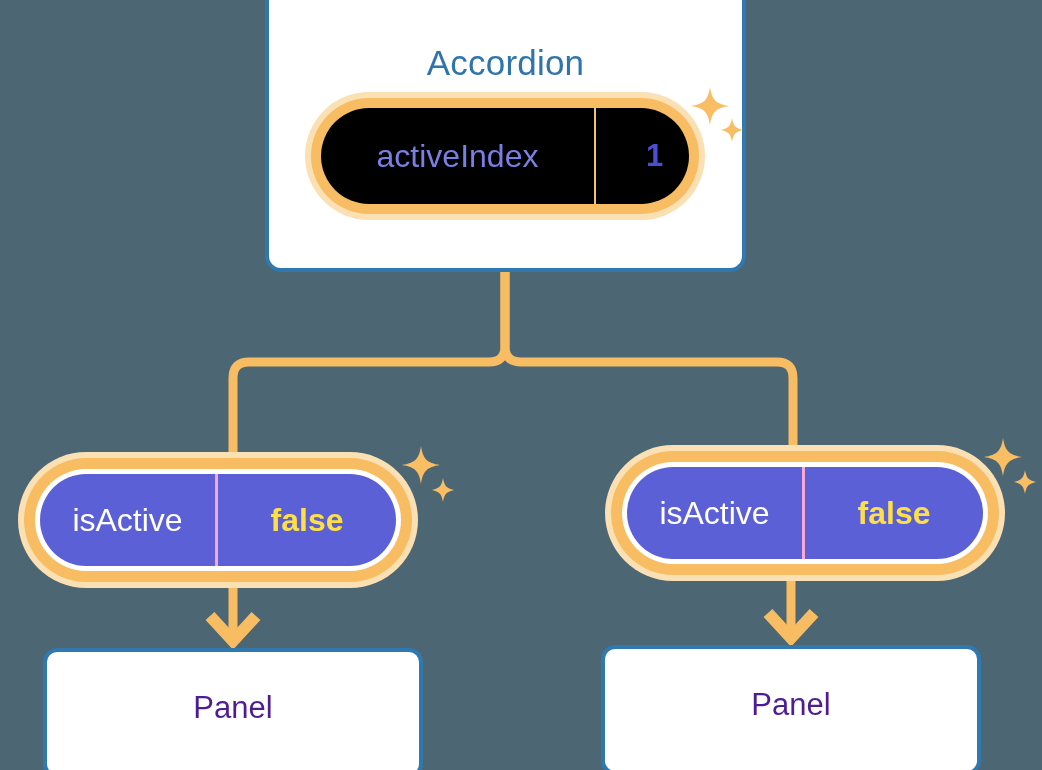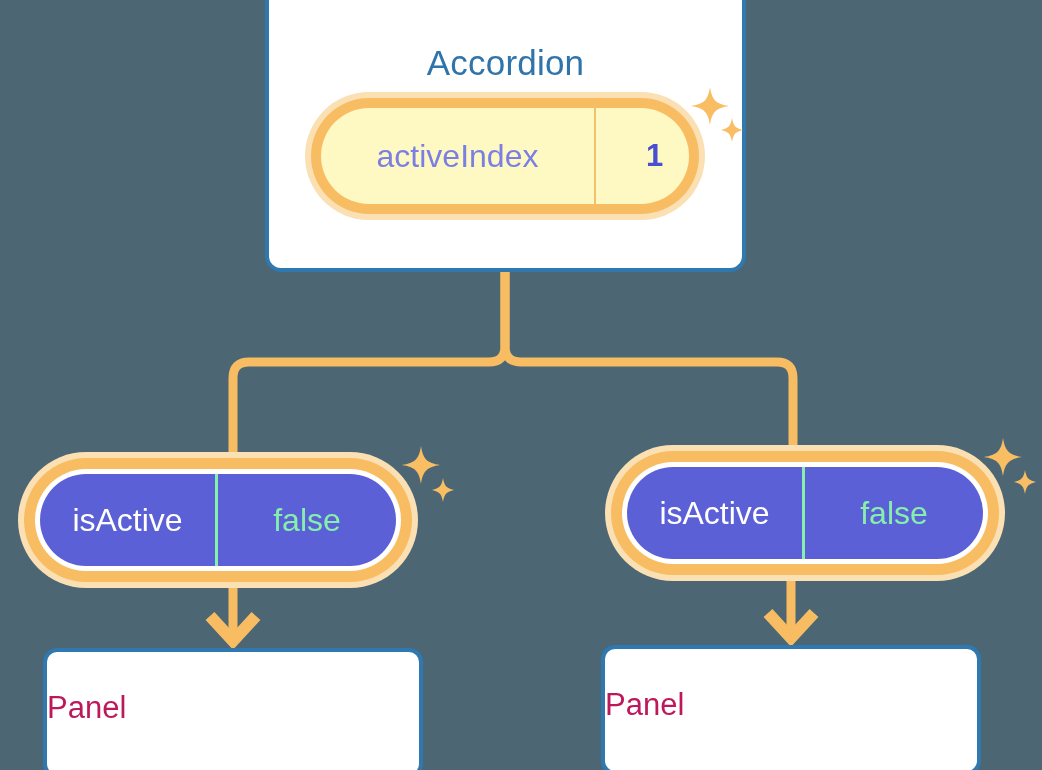--- a/index.html
+++ b/index.html
@@ -61,23 +61,23 @@
     height: 130px;
     border-radius: 14px;
   }
   .panel-left  { left: 43px;  top: 648px; }
   .panel-right { left: 601px; top: 645px; }
   .panel-label {
     position: absolute;
     left: 0;
     right: 0;
     top: 38px;
-    text-align: left;
+    text-align: center;
     font-size: 31px;
-    color: #be185d;
+    color: #4c1d95;
   }
 
   
   .pill {
     position: absolute;
     box-sizing: border-box;
     display: flex;
     align-items: stretch;
   }
   
@@ -109,21 +109,21 @@
   }
 
   
   .pill-top {
     left: 305px;
     top: 92px;
     width: 400px;
     height: 128px;
   }
   .pill-top .pill-ring   { left: 6px;  top: 6px;  right: 6px;  bottom: 6px;  }
-  .pill-top .pill-inner  { left: 16px; top: 16px; right: 16px; bottom: 16px; background: #fef9c3; gap: 24px; }
+  .pill-top .pill-inner  { left: 16px; top: 16px; right: 16px; bottom: 16px; background: #000000; gap: 24px; }
   .pill-top .cell-key {
     flex: 0 0 275px;
     font-size: 32px;
     color: #7b7fe3;
     border-right: 2px solid #f3c06c;
   }
   .pill-top .cell-val {
     flex: 1 1 auto;
     font-size: 31px;
     font-weight: bold;
@@ -144,27 +144,27 @@
     left: 5px; top: 5px; right: 5px; bottom: 5px;
     border-radius: 999px;
     background: #5c60d6;
     display: flex;
     align-items: stretch;
   }
   .pill-state .cell-key {
     flex: 0 0 50%;
     font-size: 32px;
     color: #ffffff;
-    border-right: 3px solid #86efac;
+    border-right: 3px solid #f9a8d4;
   }
   .pill-state .cell-val {
     flex: 1 1 auto;
     font-size: 32px;
-    font-weight: normal;
-    color: #86efac;
+    font-weight: bold;
+    color: #fde047;
   }
 
   
   .sparkle {
     position: absolute;
     pointer-events: none;
   }
 </style>
 </head>
 <body>

